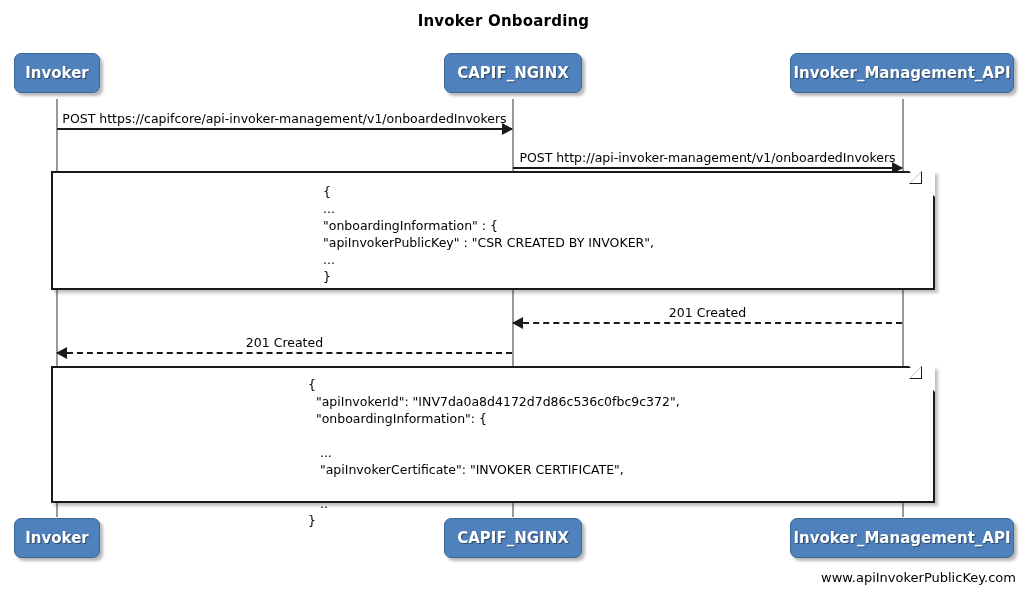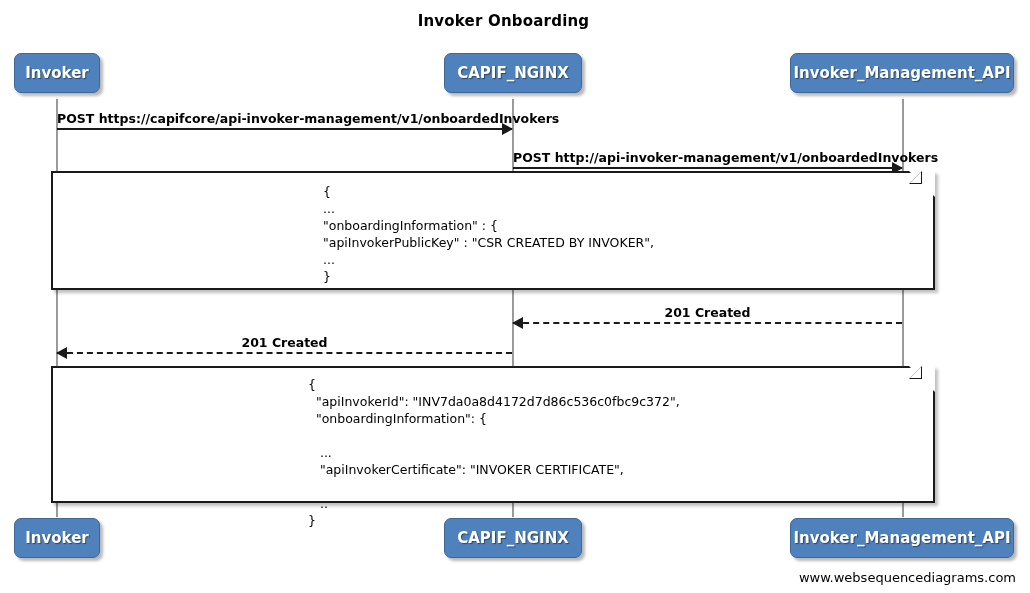--- a/index.html
+++ b/index.html
@@ -102,21 +102,20 @@
     border-right: 11px solid #1a1a1a;
   }
   .msg .label {
     position: absolute;
     bottom: 4px;
     width: 100%;
     text-align: center;
     font-size: 12.5px;
     color: #000000;
     white-space: nowrap;
-    font-weight: bold;
   }
 
   
   .note {
     position: absolute;
     box-sizing: border-box;
     background: #ffffff;
     border: 2px solid #1a1a1a;
     box-shadow: 3px 3px 3px rgba(0,0,0,0.25);
     font-size: 12.5px;
@@ -231,15 +230,15 @@
   <div class="actor" style="left:14px;  top:518px; width:86px;  height:40px;">
     <span>Invoker</span>
   </div>
   <div class="actor" style="left:444px; top:518px; width:138px; height:40px;">
     <span>CAPIF_NGINX</span>
   </div>
   <div class="actor" style="left:790px; top:518px; width:224px; height:40px;">
     <span>Invoker_Management_API</span>
   </div>
 
-  <div class="diagram-footer">www.websequencediagrams.com</div>
+  <div class="diagram-footer">www.apiInvokerPublicKey.com</div>
 
 </div>
 
 </body></html>

